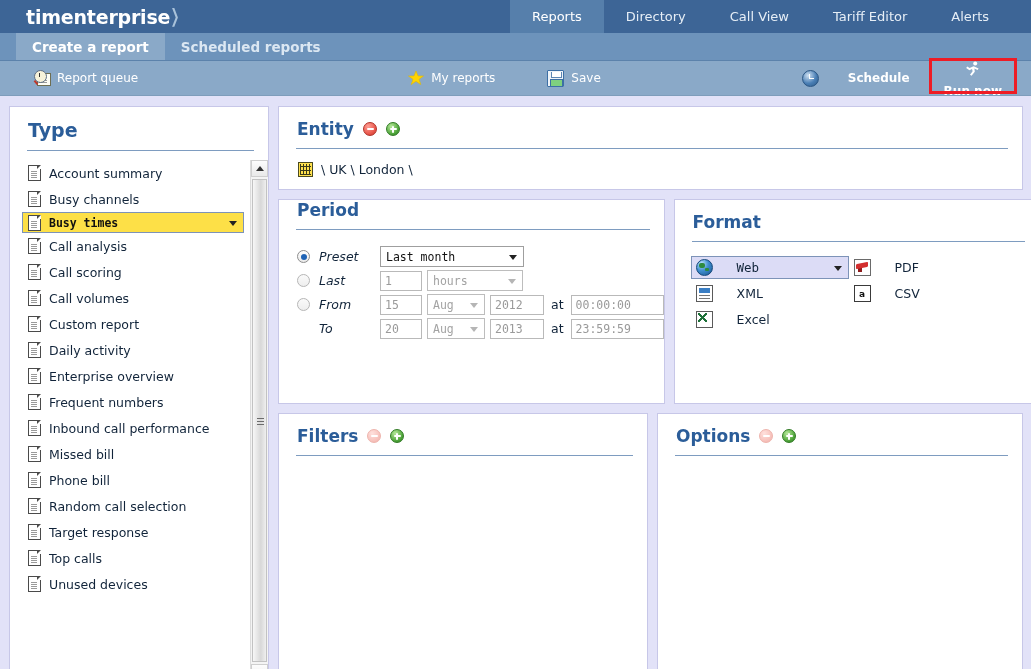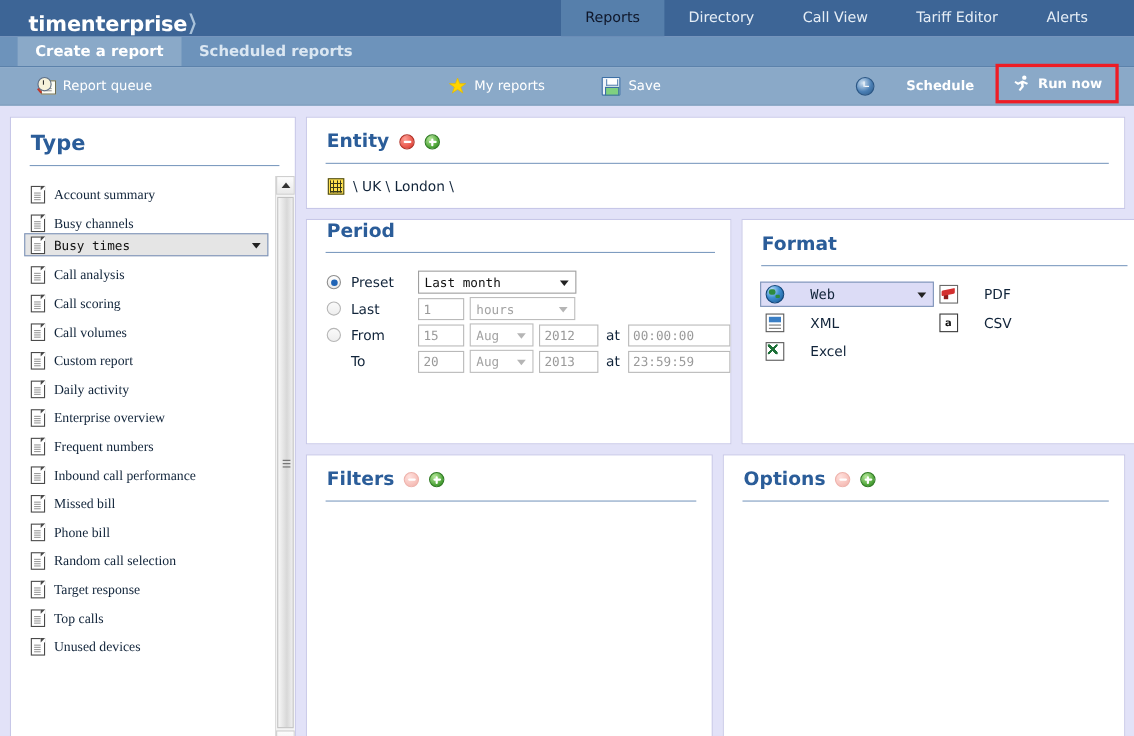--- a/index.html
+++ b/index.html
@@ -19,21 +19,21 @@
   .topbar {
     height: 33px;
     background: #3d6596;
     display: flex;
     align-items: stretch;
     position: relative;
   }
   .brand {
     padding: 0 18px 0 26px;
     display: flex;
-    align-items: flex-end;
+    align-items: center;
     font-size: 19px;
     color: #ffffff;
     letter-spacing: -0.2px;
     white-space: nowrap;
   }
   .brand .b-bold { font-weight: bold; }
   .brand .b-reg { font-weight: bold; }
   .brand .swoosh {
     display: inline-block;
     margin-left: 1px;
@@ -51,21 +51,21 @@
     display: flex;
     align-items: center;
     padding: 0 22px;
     font-size: 13px;
     color: #e6eef6;
     white-space: nowrap;
     cursor: pointer;
   }
   .topnav .tab.active {
     background: #567fab;
-    color: #0f172a;
+    color: #ffffff;
   }
 
   
   .subtabs {
     height: 27px;
     background: #6d93bb;
     display: flex;
     align-items: stretch;
     padding-left: 16px;
     border-bottom: 1px solid #5c82ab;
@@ -109,20 +109,21 @@
   .tbtn.pos-queue { margin-left: 22px; }
   .tbtn.pos-myreports { margin-left: 246px; }
   .tbtn.pos-save { margin-left: 28px; }
   .tbtn.pos-schedule { margin-left: auto; gap: 29px; }
   .tbtn.pos-run {
     margin-left: 10px;
     margin-right: 17px;
     outline: 3px solid #ee1c25;
     outline-offset: 0px;
     height: 30px;
+    flex-direction: column;
   }
 
   
   .ico { display:inline-block; position: relative; flex: none; }
   .ico-queue { width:16px; height:16px; }
   .ico-queue .pg {
     position:absolute; left:3px; top:3px; width:12px; height:11px;
     background:#fdfdf5; border:1px solid #6e6e52;
   }
   .ico-queue .pg:after{
@@ -209,36 +210,36 @@
     overflow: hidden;
     position: relative;
   }
   .type-list {
     flex: 1;
     padding: 0 0 0 12px;
     overflow: hidden;
   }
   .type-item {
     display: flex;
-    align-items: flex-end;
+    align-items: center;
     gap: 8px;
     height: 26px;
     padding: 0 6px 0 5px;
     margin-right: 6px;
     font-size: 12.5px;
     color: #11243a;
     cursor: pointer;
     border: 1px solid transparent;
     box-sizing: border-box;
     white-space: nowrap;
-    font-family: Liberation Serif, serif;
   }
   .type-item.sel {
-    background: #e5e5e5;
+    background: #fde047;
     border: 1px solid #7d93b8;
+    font-weight: bold;
   }
   .doc-ico {
     width: 11px; height: 14px;
     background: #ffffff;
     border: 1px solid #4a4a4a;
     position: relative;
     flex: none;
   }
   .doc-ico:before {
     content:""; position:absolute; right:-1px; top:-1px;
@@ -356,21 +357,21 @@
     box-sizing: border-box;
     position: relative;
     margin-right: 9px;
     cursor: pointer;
   }
   .radio.on:after {
     content:""; position:absolute; left:2.5px; top:2.5px; width:6px; height:6px;
     border-radius:50%; background:#1f63b5;
   }
   .radio.off { background: linear-gradient(#fafafa, #eeeeee); border-color:#b6b6b6; }
-  .p-label { width: 61px; font-size: 12.5px; color: #11243a; }
+  .p-label { width: 61px; font-size: 12.5px; color: #11243a; font-style: italic; }
   .p-label.indent { margin-left: 22px; width: 61px; }
 
   .inp {
     height: 20px;
     border: 1px solid #b9b9b9;
     background: #ffffff;
     box-sizing: border-box;
     font-family: "DejaVu Sans Mono", monospace;
     font-size: 11.5px;
     color: #9a9a9a;

